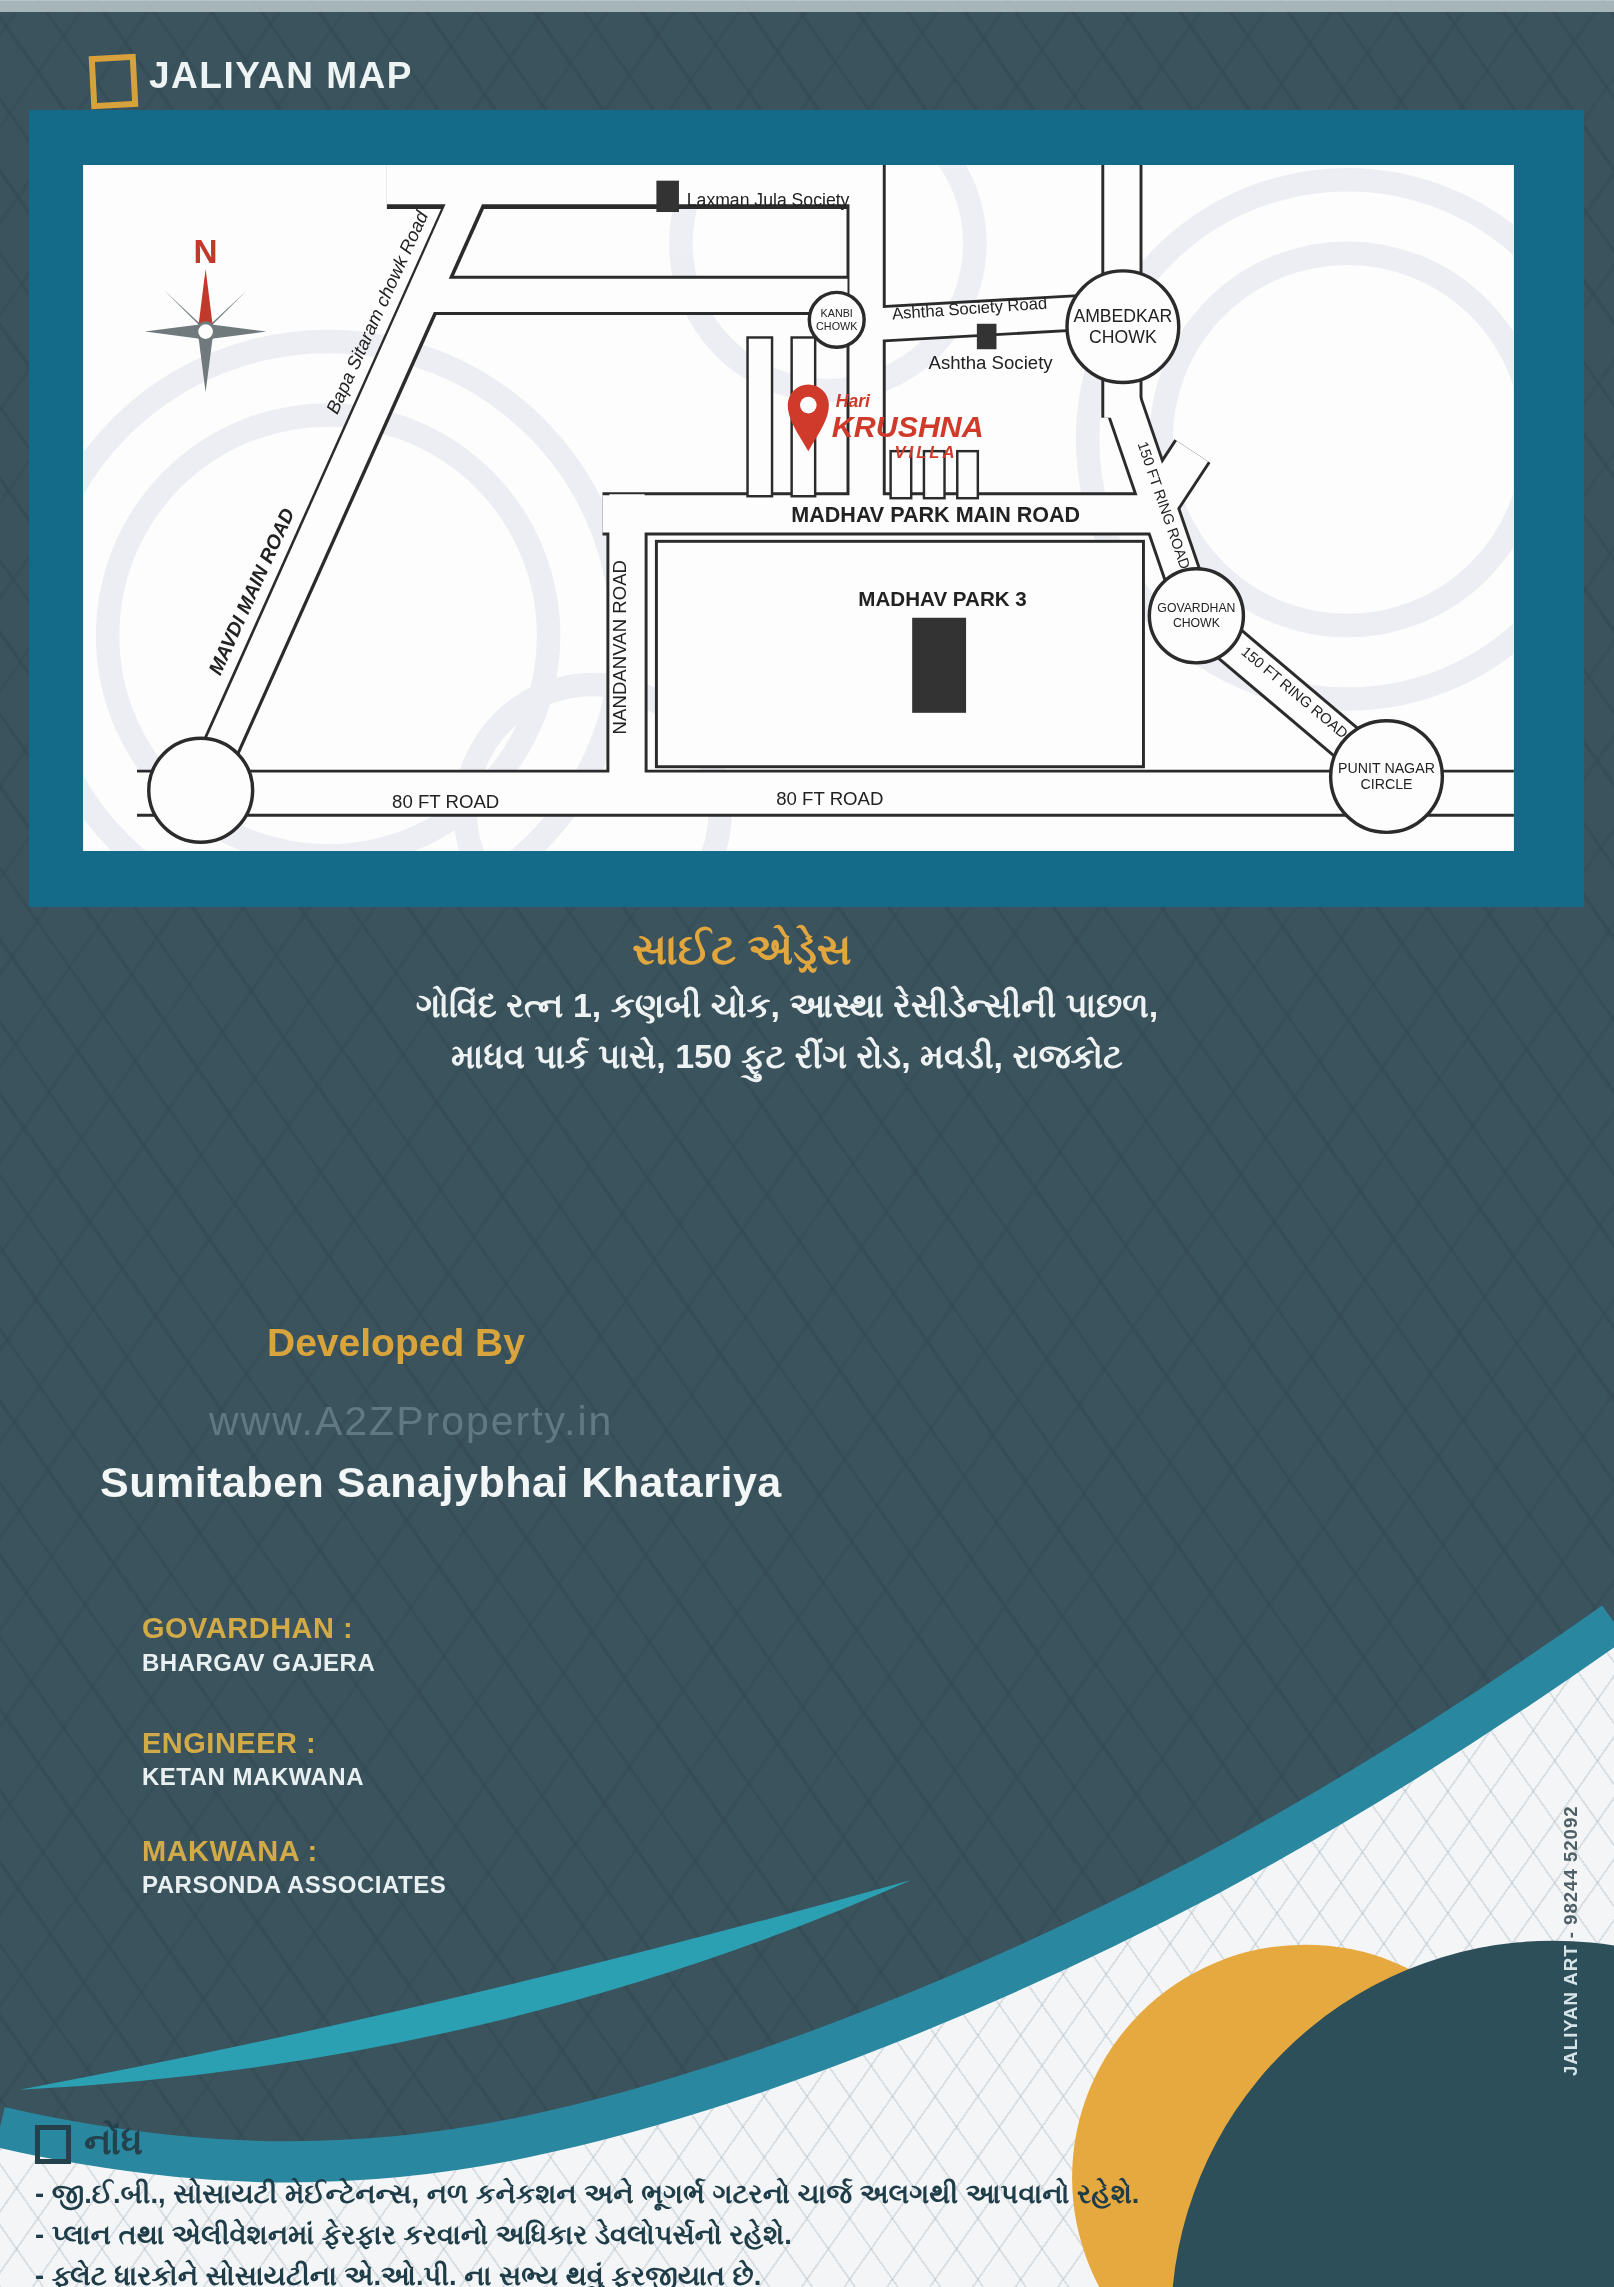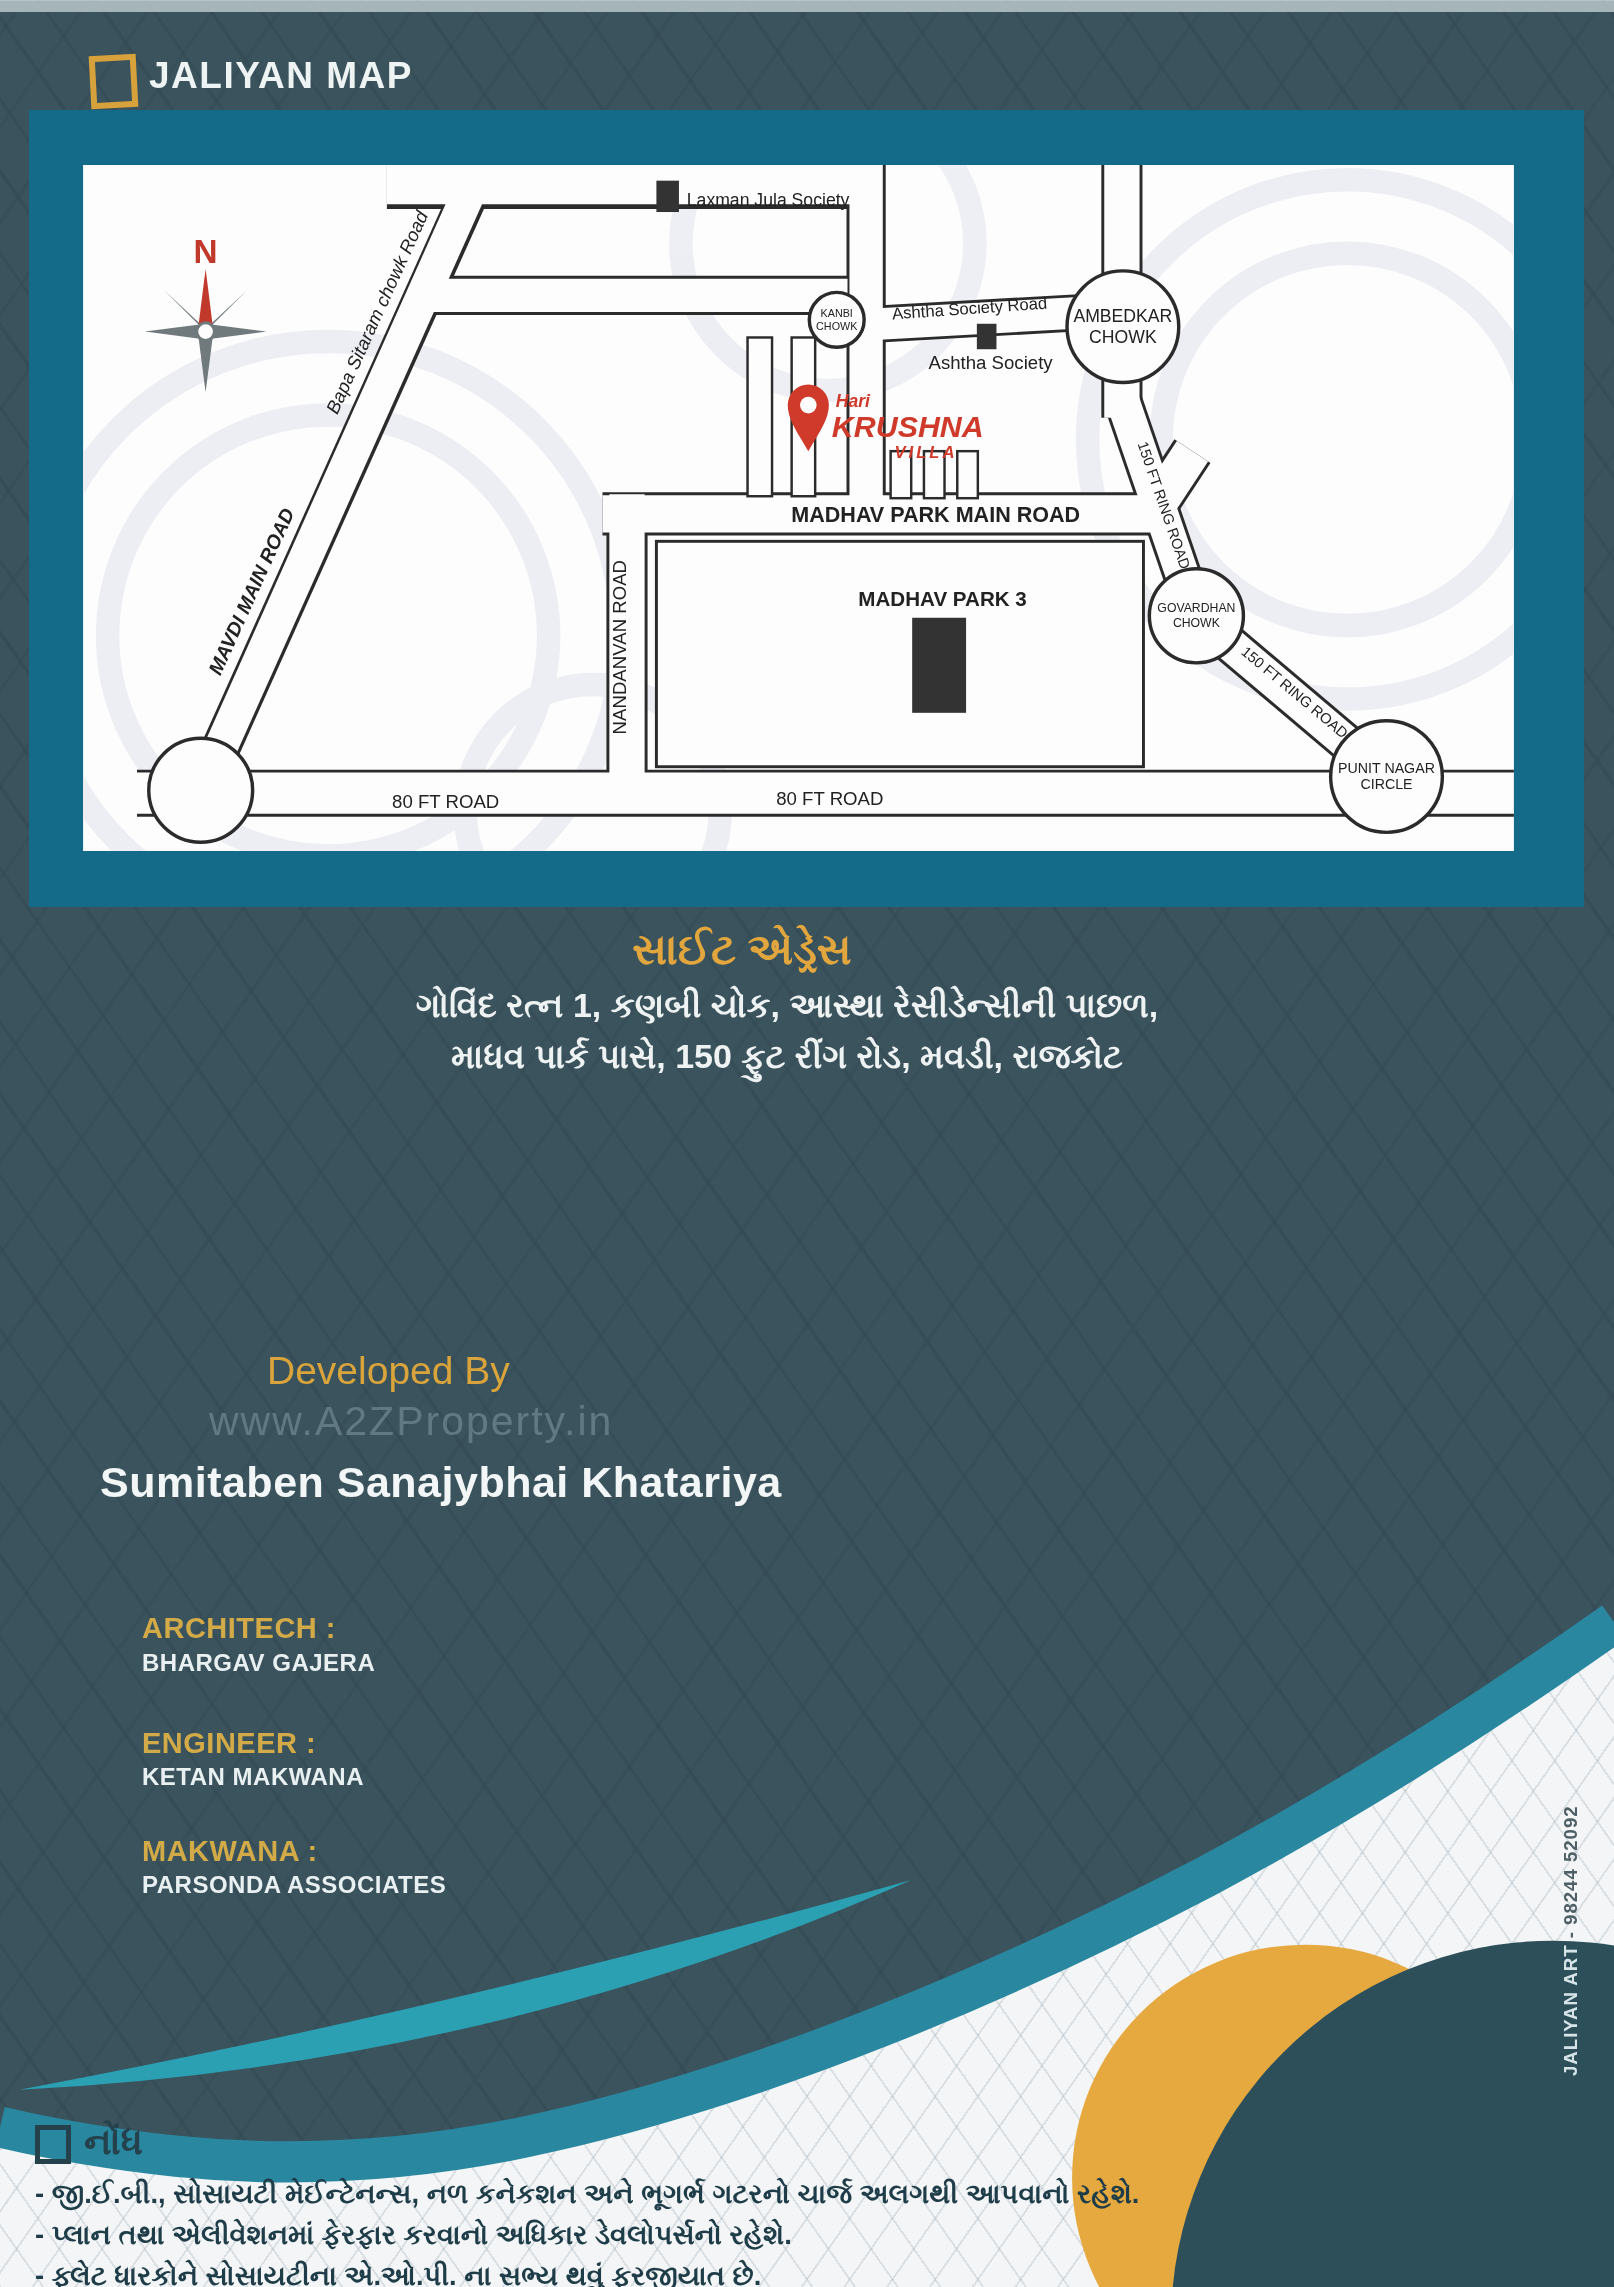--- a/index.html
+++ b/index.html
@@ -20,21 +20,21 @@
   
   .site-head{left:0;top:925px;width:1484px;text-align:center;font-size:43px;font-weight:bold;color:#e2a63e;}
   .addr{left:0;width:1574px;text-align:center;font-size:34px;font-weight:600;color:#eef2f2;}
   
   .wm-a2z{left:992px;top:1230px;font-size:67px;font-weight:bold;opacity:.62;letter-spacing:2px;white-space:nowrap;}
   .wm-a2z .a2z{color:#a34b48;}
   .wm-a2z .house{position:absolute;left:57px;top:-13.7px;font-size:25.5px;color:#5d9a68;}
   .wm-a2z .p0{color:#6b86b5}.wm-a2z .p1{color:#c8a845}.wm-a2z .p2{color:#c8a845}.wm-a2z .p3{color:#7488b8}
   .wm-a2z .p4{color:#6aa06e}.wm-a2z .p5{color:#a87f49}.wm-a2z .p6{color:#c3a63e}.wm-a2z .p7{color:#5f9a92}
   .wm-url{left:209px;top:1374px;font-size:41px;color:#8299a2;opacity:.55;letter-spacing:2px;margin-top:24px;}
-  .dev-by{left:267px;top:1321px;font-size:39px;font-weight:normal;color:#d9a43c;margin-top:28px;}
+  .dev-by{left:267px;top:1321px;font-size:39px;font-weight:bold;color:#d9a43c;}
   .dev-name{left:100px;top:1458px;font-size:43px;font-weight:bold;color:#f2f6f6;letter-spacing:0.5px;}
   
   .team-label{left:142px;font-size:29px;font-weight:bold;color:#d2ab48;letter-spacing:0.5px;}
   .team-name{left:142px;font-size:24px;font-weight:bold;color:#e9f0f1;letter-spacing:0.5px;}
   
   .note-icon{left:35px;top:2125px;width:25.5px;height:29px;border:5.9px solid #24414c;}
   .note-head{left:84px;top:2121px;font-size:37px;font-weight:bold;color:#24414c;}
   .note-item{left:35px;font-size:27.4px;font-weight:600;color:#1f3d49;white-space:nowrap;}
   
   .credit{left:1560px;top:2076px;transform:rotate(-90deg);transform-origin:0 0;
@@ -190,21 +190,21 @@
 
   <div class="abs site-head">સાઈટ એડ્રેસ</div>
   <div class="abs addr" style="top:986px;">ગોવિંદ રત્ન 1, કણબી ચોક, આસ્થા રેસીડેન્સીની પાછળ,</div>
   <div class="abs addr" style="top:1037px;">માધવ પાર્ક પાસે, 150 ફુટ રીંગ રોડ, મવડી, રાજકોટ</div>
 
 
   <div class="abs dev-by">Developed By</div>
   <div class="abs wm-url">www.A2ZProperty.in</div>
   <div class="abs dev-name">Sumitaben Sanajybhai Khatariya</div>
 
-  <div class="abs team-label" style="top:1612px;">ARCHITECH :</div>
+  <div class="abs team-label" style="top:1612px;">GOVARDHAN :</div>
   <div class="abs team-name" style="top:1649px;">BHARGAV GAJERA</div>
   <div class="abs team-label" style="top:1727px;">ENGINEER :</div>
   <div class="abs team-name" style="top:1763px;">KETAN MAKWANA</div>
   <div class="abs team-label" style="top:1835px;">MAKWANA :</div>
   <div class="abs team-name" style="top:1871px;">PARSONDA ASSOCIATES</div>
 
   <div class="abs note-icon"></div>
   <div class="abs note-head">નોંધ</div>
   <div class="abs note-item" style="top:2178px;">- જી.ઈ.બી., સોસાયટી મેઈન્ટેનન્સ, નળ કનેકશન અને ભૂગર્ભ ગટરનો ચાર્જ અલગથી આપવાનો રહેશે.</div>
   <div class="abs note-item" style="top:2219px;">- પ્લાન તથા એલીવેશનમાં ફેરફાર કરવાનો અધિકાર ડેવલોપર્સનો રહેશે.</div>

